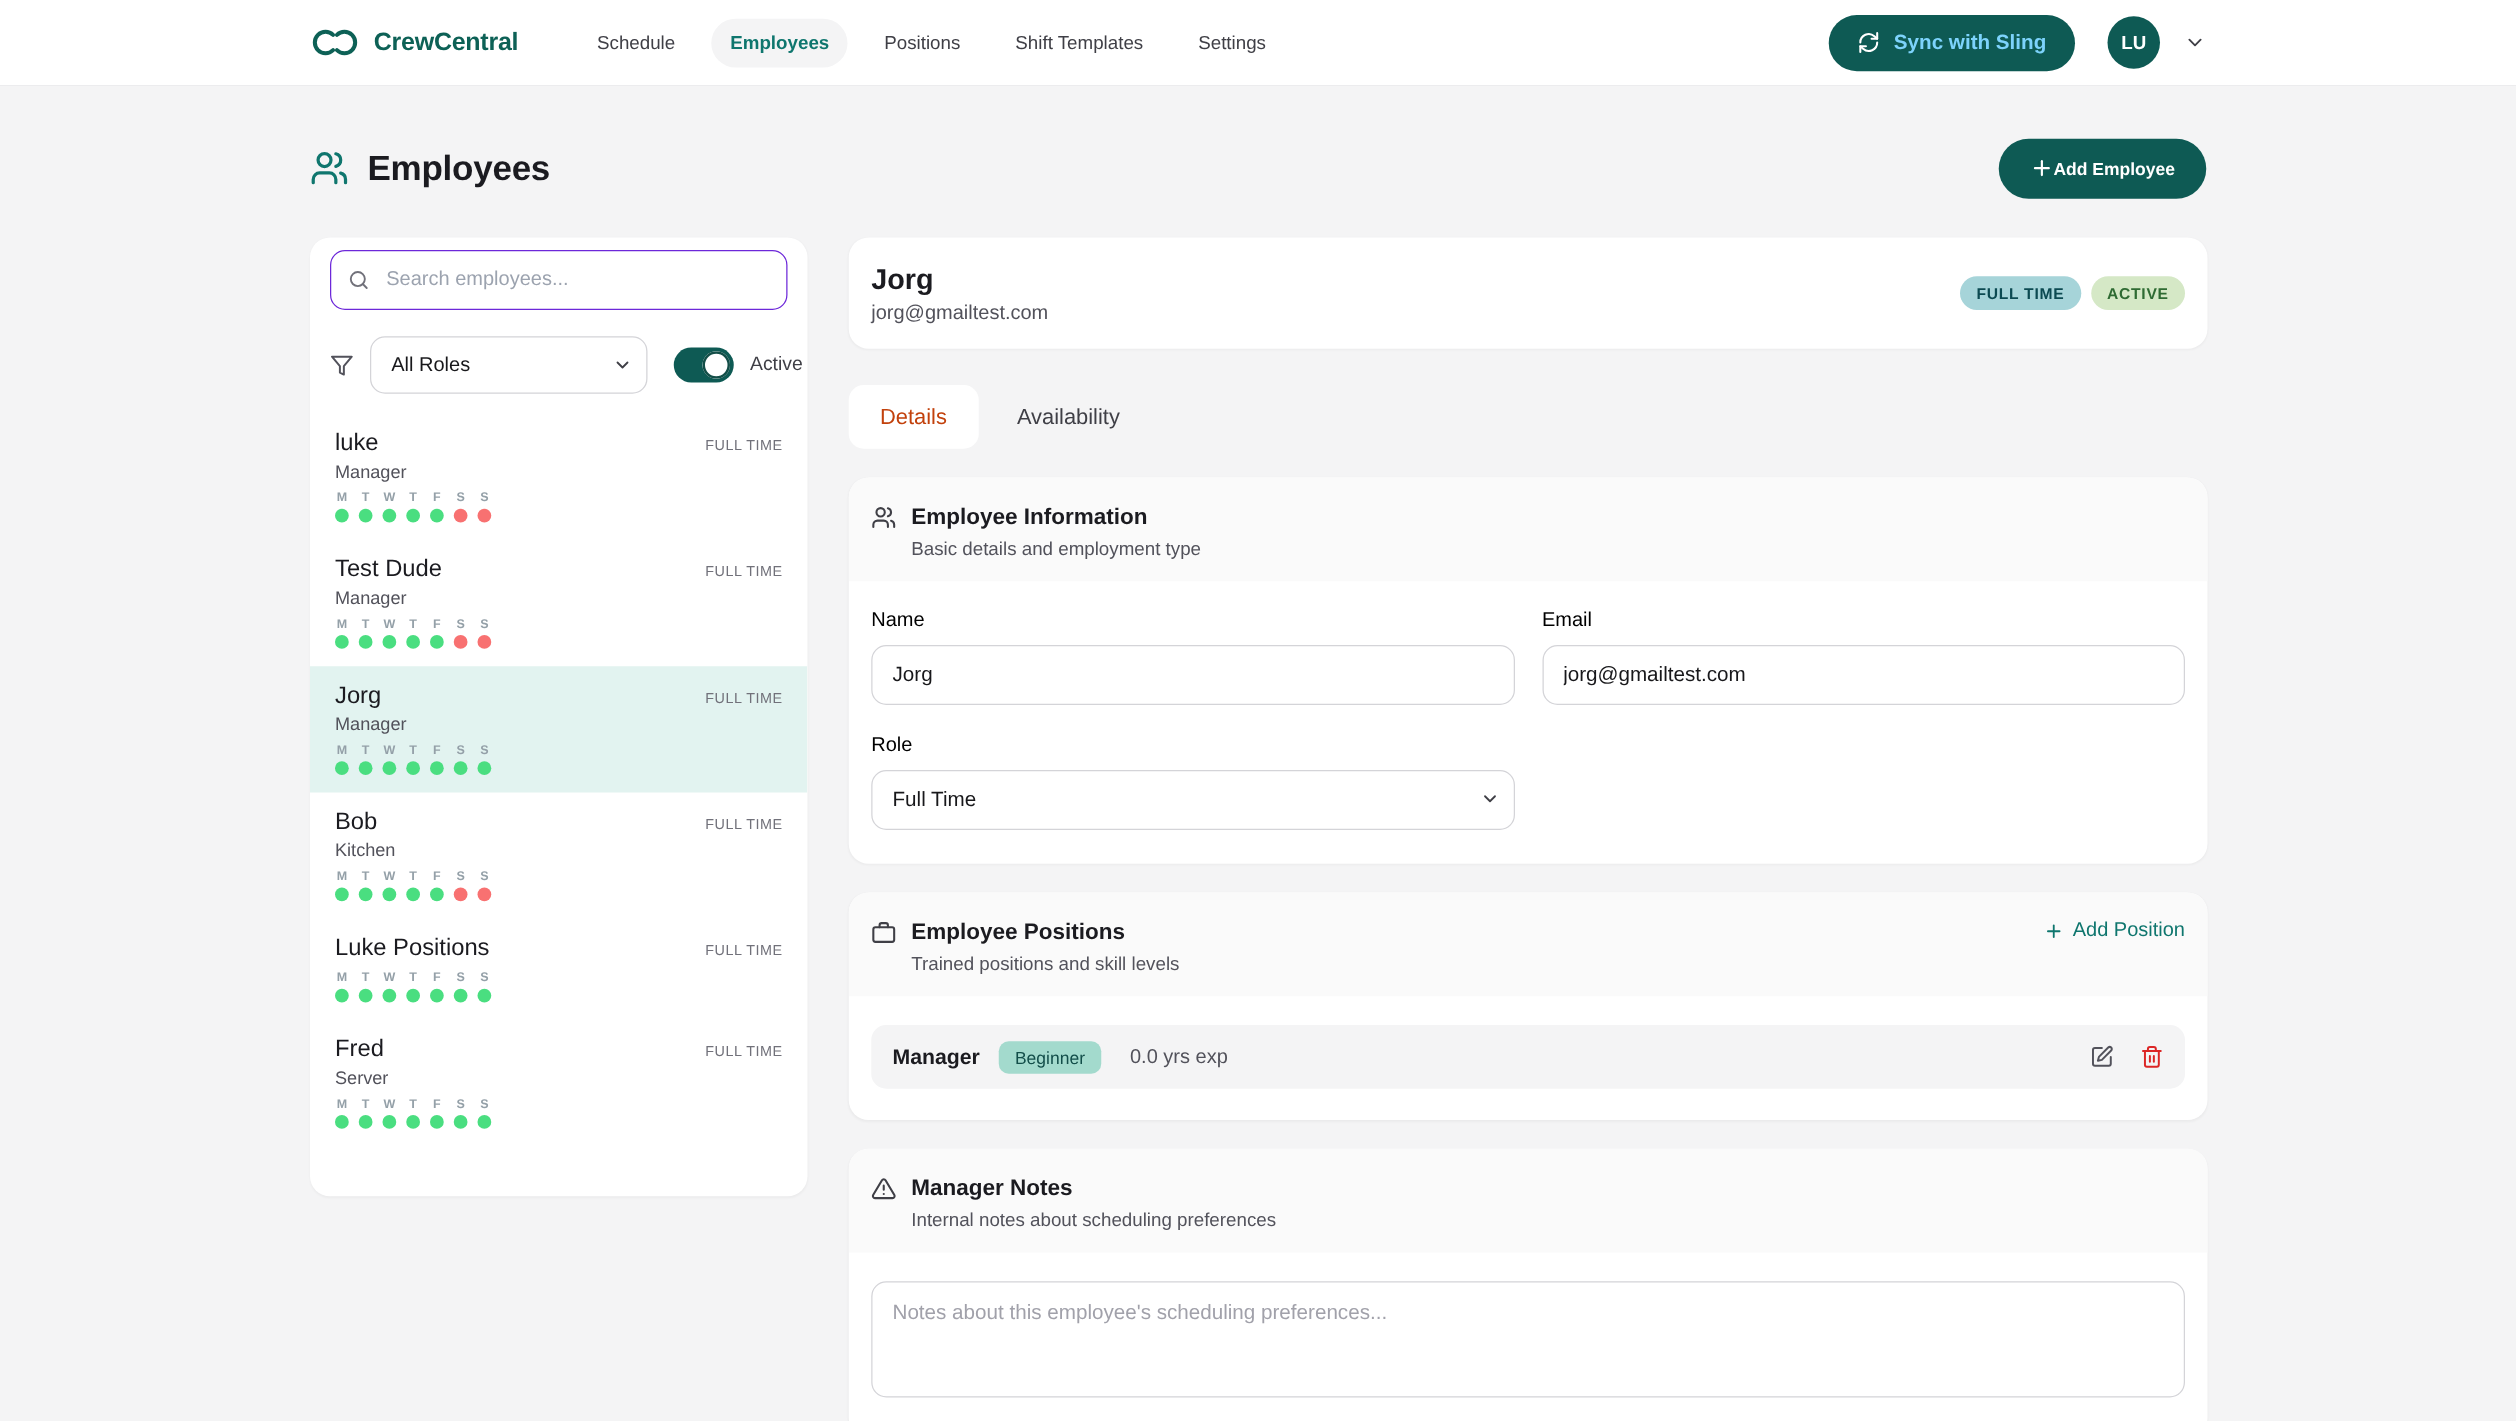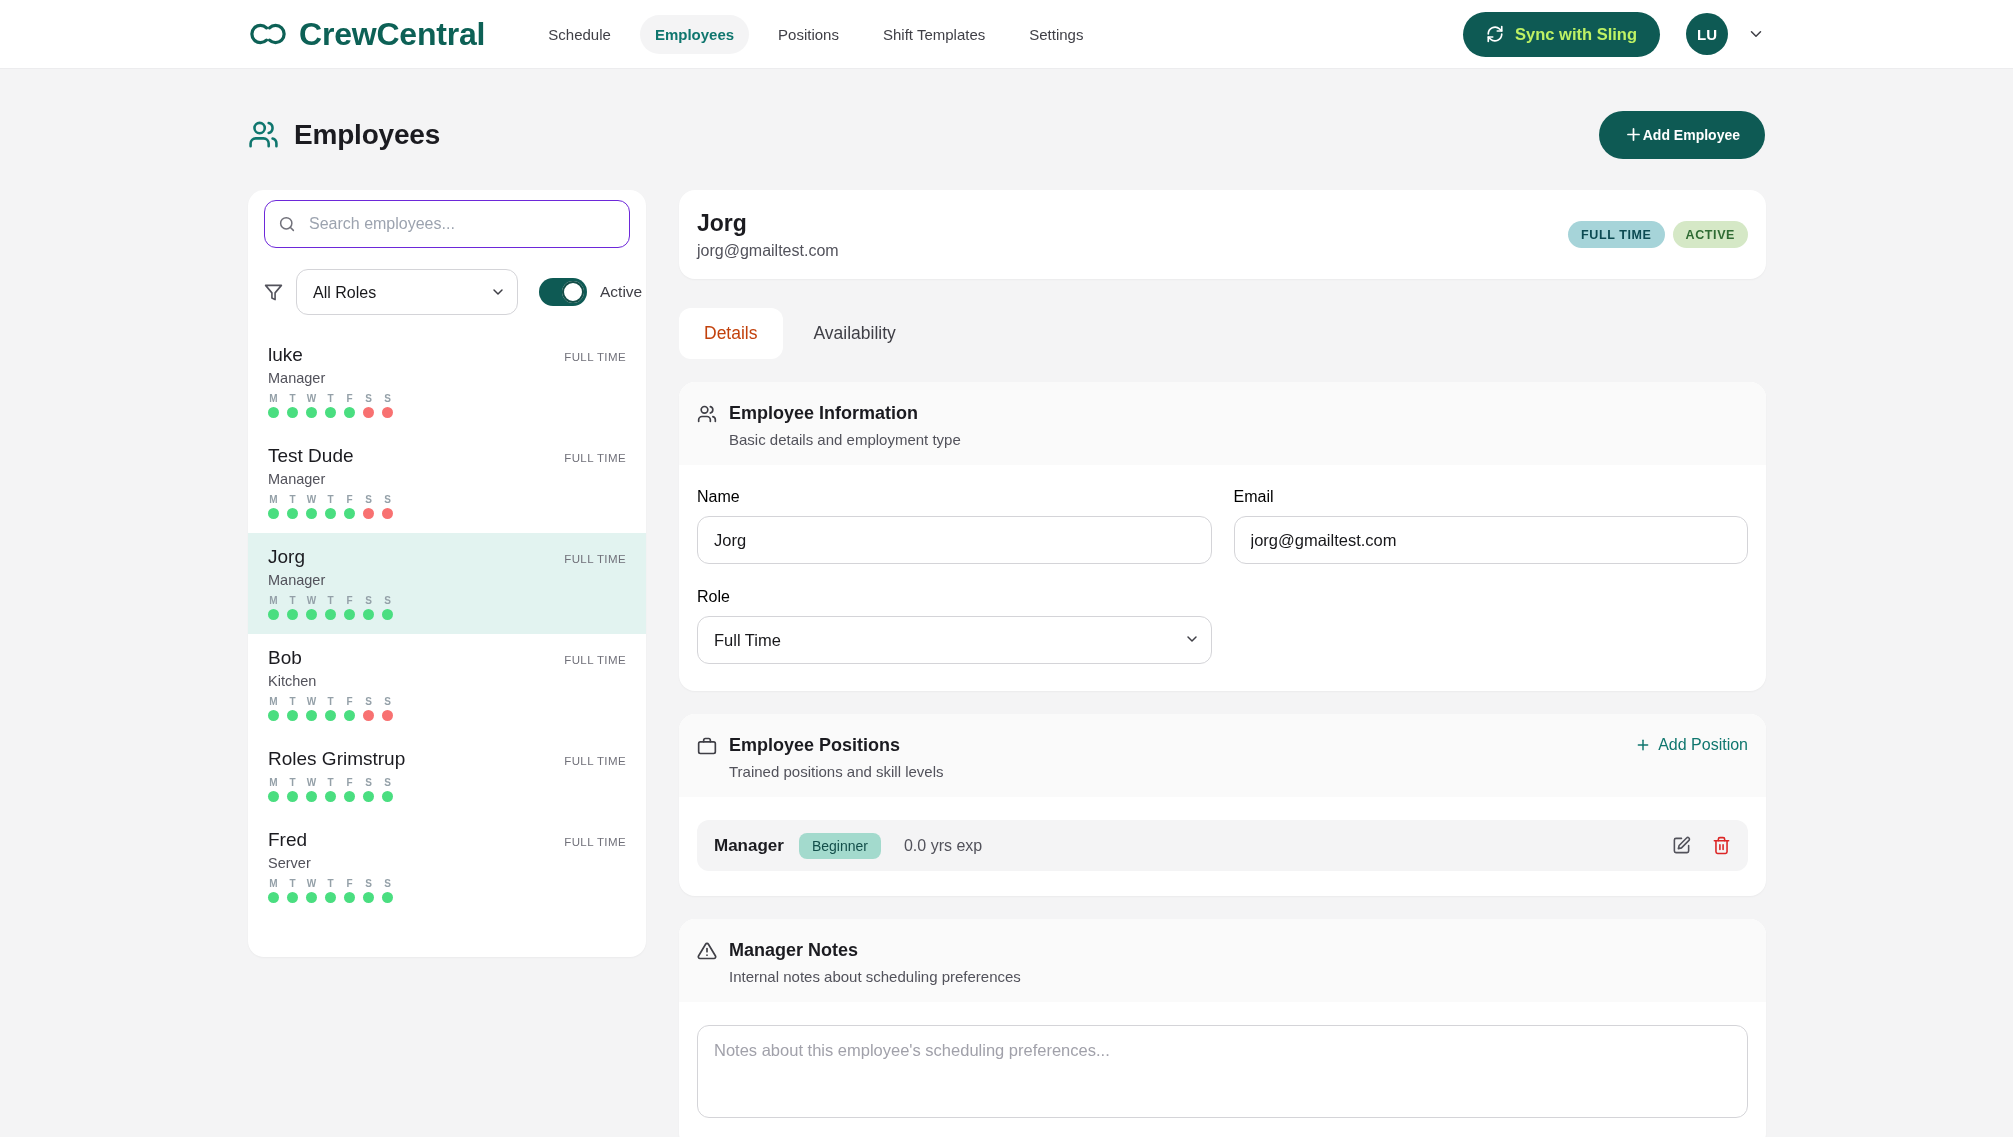--- a/index.html
+++ b/index.html
@@ -14,31 +14,31 @@
   svg { display:block; }
 
   
   .topbar {
     position:absolute; top:0; left:0; width:2013px; height:69px;
     background:#ffffff; border-bottom:1px solid #ececee;
     display:flex; align-items:center;
     padding:0 248px;
   }
   .brand { display:flex; align-items:center; gap:11px; }
-  .brand-name { font-size:32px; font-weight:700; color:#0d6156; letter-spacing:-0.2px; }
+  .brand-name { font-size:20px; font-weight:700; color:#0d6156; letter-spacing:-0.2px; }
   .nav { display:flex; align-items:center; gap:14px; margin-left:48px; }
   .nav-item {
     font-size:15px; color:#3f3f46; padding:11px 15px; border-radius:999px;
     background:transparent; border:none; cursor:pointer; font-family:inherit;
   }
   .nav-item.active { background:#f4f4f5; color:#0f766e; font-weight:600; }
   .topbar-spacer { flex:1; }
   .sync-btn {
     display:flex; align-items:center; gap:11px; height:45px; padding:0 23px;
-    background:#0e5a54; color:#bef264; border:none; border-radius:999px;
+    background:#0e5a54; color:#7dd3fc; border:none; border-radius:999px;
     font-size:16.5px; font-weight:600; cursor:pointer; font-family:inherit;
   }
   .user-menu { display:flex; align-items:center; gap:19px; margin-left:26px; background:none; border:none; cursor:pointer; font-family:inherit; }
   .avatar {
     width:42px; height:42px; border-radius:50%; background:#0e5a54; color:#fff;
     display:flex; align-items:center; justify-content:center; font-size:15px; font-weight:700;
   }
 
   
   .page-header {
@@ -414,21 +414,21 @@
           </span>
           <span class="day-col">
             <span class="day-letter">S</span>
             <span class="day-dot r"></span>
           </span>
         </div>
   </div>
 
   <div class="emp-item">
     <div class="emp-row1">
-      <span class="emp-name">Roles Grimstrup</span>
+      <span class="emp-name">Luke Positions</span>
       <span class="emp-type">FULL TIME</span>
     </div>
 
     <div class="emp-days">
           <span class="day-col">
             <span class="day-letter">M</span>
             <span class="day-dot g"></span>
           </span>
           <span class="day-col">
             <span class="day-letter">T</span>

